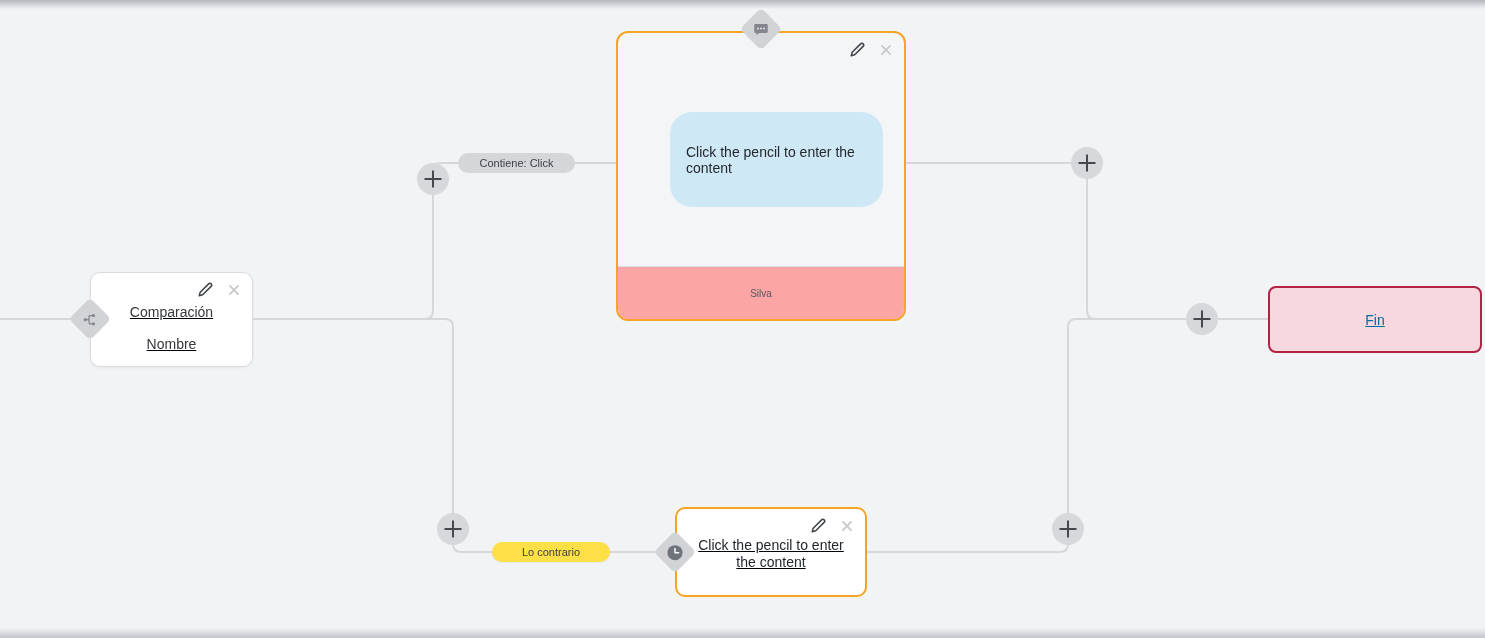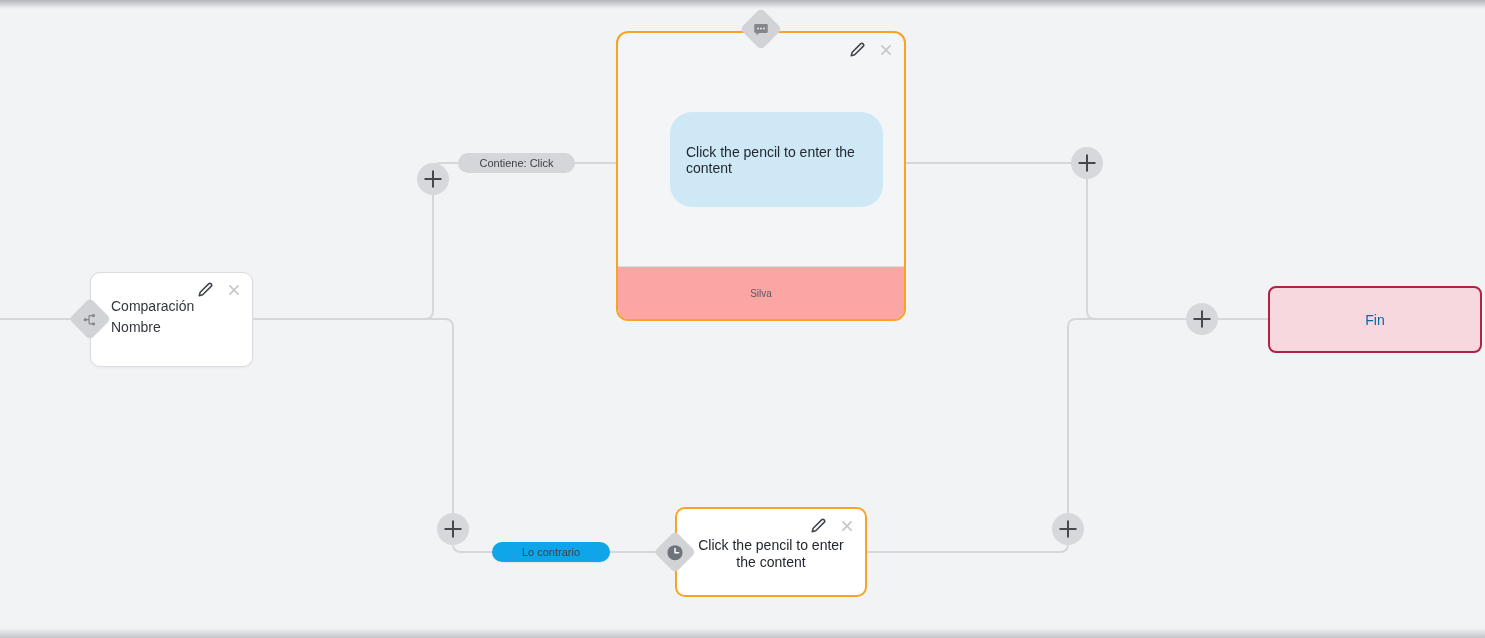--- a/index.html
+++ b/index.html
@@ -17,33 +17,33 @@
   }
   .edge-shadow-bottom{
     position:absolute;left:0;bottom:0;width:100%;height:10px;
     background:linear-gradient(to top, rgba(140,142,150,.45), rgba(140,142,150,0));
     pointer-events:none;z-index:30;
   }
   svg.connectors{position:absolute;left:0;top:0;z-index:1;}
   svg.connectors path{stroke:#d6d7db;stroke-width:2;fill:none;}
 
   
-  .node{position:absolute;box-sizing:border-box;z-index:5;}
+  .node{position:absolute;box-sizing:border-box;z-index:5;text-decoration:underline;}
   .node-actions{position:absolute;top:9px;right:11px;display:flex;gap:14px;align-items:center;z-index:6;}
   .icon-btn{cursor:pointer;line-height:0;background:none;border:none;padding:0;}
 
   
   .node-condition{
     left:90px;top:272px;width:163px;height:95px;
     background:#ffffff;border:1px solid #dadbe0;border-radius:10px;
     box-shadow:0 1px 3px rgba(30,32,40,.05);
   }
   .condition-title{
-    margin-top:23px;padding:0 20px;
-    font-size:14px;line-height:21px;color:#33373d;
+    margin-top:23px;padding:0 20px;text-align:center;
+    font-size:14px;line-height:32px;color:#33373d;
   }
 
   
   .node-message{
     left:616px;top:31px;width:290px;height:290px;
     background:#f4f5f7;border:2px solid #f6a426;border-radius:12px;
   }
   .message-bubble{
     position:absolute;left:52px;top:79px;width:213px;height:95px;
     background:#cfe8f6;border-radius:22px;
@@ -101,21 +101,21 @@
   .plus-icon::before{width:17px;height:2px;transform:translate(-50%,-50%);}
   .plus-icon::after{width:2px;height:17px;transform:translate(-50%,-50%);}
 
   
   .pill{
     position:absolute;height:20px;border-radius:10px;
     display:flex;align-items:center;justify-content:center;
     font-size:11px;color:#3e4148;z-index:4;
   }
   .pill-true{left:458px;top:153px;width:117px;background:#d5d6da;}
-  .pill-false{left:492px;top:542px;width:118px;background:#0ea5e9;box-shadow:0 1px 2px rgba(0,0,0,.06);}
+  .pill-false{left:492px;top:542px;width:118px;background:#fde047;box-shadow:0 1px 2px rgba(0,0,0,.06);}
 </style>
 </head>
 <body>
 
 <div class="canvas">
 
   <svg class="connectors" width="1485" height="638">
     <path d="M0 319 H78"></path>
     <path d="M253 319 H425 Q433 319 433 311 V171 Q433 163 441 163 H617"></path>
     <path d="M253 319 H445 Q453 319 453 327 V544 Q453 552 461 552 H661"></path>

